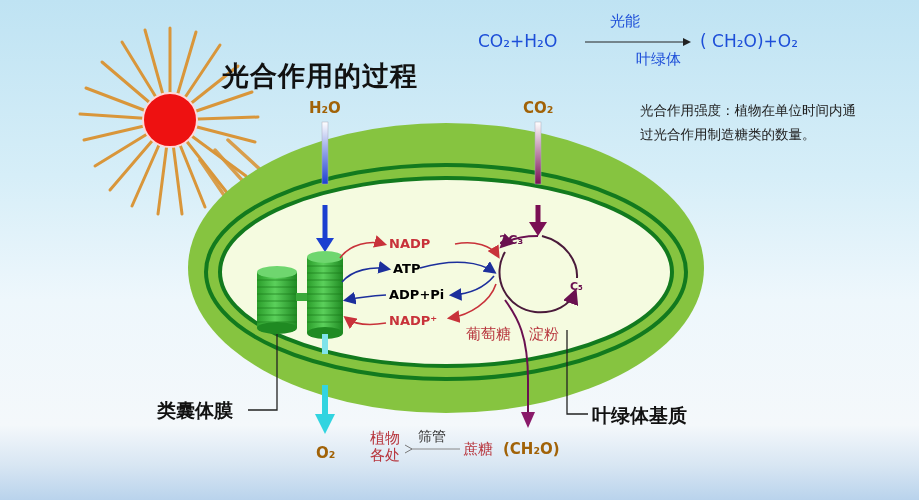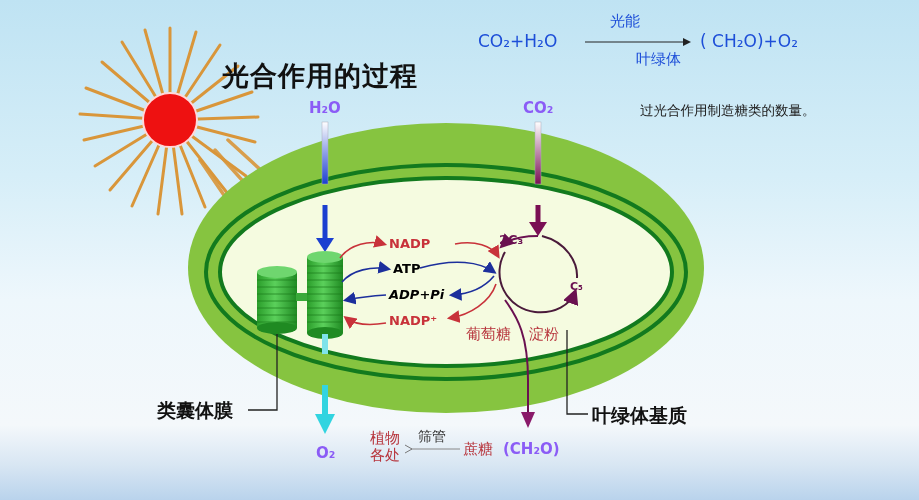--- a/index.html
+++ b/index.html
@@ -4,21 +4,21 @@
 <style>
   html,body{margin:0;padding:0;}
   body{width:919px;height:500px;overflow:hidden;position:relative;
     background:linear-gradient(180deg,#bfe3f3 0%,#d6eef8 35%,#eef7fc 60%,#f4f8fb 85%,#d8e6f3 93%,#b9d3ec 100%);
     font-family:"DejaVu Sans","Liberation Sans",sans-serif;}
   .abs{position:absolute;}
   svg.stage{position:absolute;left:0;top:0;}
   .title{left:222px;top:26px;font-size:27px;font-weight:bold;color:#111;letter-spacing:1px;margin-top:32px;}
   .eq{font-size:17px;color:#1d4ed8;white-space:nowrap;}
   .note{left:640px;top:98px;width:270px;font-size:13.5px;line-height:24px;color:#222;}
-  .lbl{font-weight:bold;font-size:14px;color:#8b5cf6;white-space:nowrap;}
+  .lbl{font-weight:bold;font-size:14px;color:#a16207;white-space:nowrap;}
   .red{color:#c8323a;}
   .blue{color:#000000;}
   .plum{color:#6a1050;}
   .big{font-size:19px;font-weight:bold;color:#111;white-space:nowrap;}
   .sugar{font-size:15px;color:#b7343c;white-space:nowrap;}
 </style>
 </head>
 <body>
 
 <svg class="stage" width="919" height="500" viewBox="0 0 919 500">
@@ -155,29 +155,30 @@
 </svg>
 
 <div class="abs title">光合作用的过程</div>
 
 <div class="abs eq" style="left:478px;top:31px;">CO₂+H₂O</div>
 <div class="abs eq" style="left:610px;top:12px;font-size:15px;">光能</div>
 <div class="abs eq" style="left:603px;top:50px;font-size:15px;padding-left:33px;">叶绿体</div>
 <div class="abs eq" style="left:700px;top:31px;">( CH₂O)+O₂</div>
 
 <div class="abs note">
+  <div>光合作用强度：植物在单位时间内通</div>
   <div>过光合作用制造糖类的数量。</div>
 </div>
 
 <div class="abs lbl" style="left:309px;top:99px;font-size:15px;">H₂O</div>
 <div class="abs lbl" style="left:523px;top:99px;font-size:15px;">CO₂</div>
 
 <div class="abs lbl red" style="left:389px;top:236px;font-size:13px;">NADP</div>
 <div class="abs lbl blue" style="left:393px;top:261px;font-size:13px;">ATP</div>
-<div class="abs lbl blue" style="left:389px;top:287px;font-size:13px;font-style:italic;">ADP+Pi</div>
+<div class="abs lbl blue" style="left:389px;top:287px;font-size:13px;">ADP+Pi</div>
 <div class="abs lbl red" style="left:389px;top:313px;font-size:13px;">NADP⁺</div>
 
 <div class="abs lbl plum" style="left:499px;top:232px;font-size:13px;">2C₃</div>
 <div class="abs lbl plum" style="left:570px;top:280px;font-size:11px;">C₅</div>
 
 <div class="abs sugar" style="left:466px;top:325px;">葡萄糖</div>
 <div class="abs sugar" style="left:529px;top:325px;">淀粉</div>
 
 <div class="abs big" style="left:157px;top:398px;">类囊体膜</div>
 <div class="abs big" style="left:592px;top:403px;">叶绿体基质</div>

